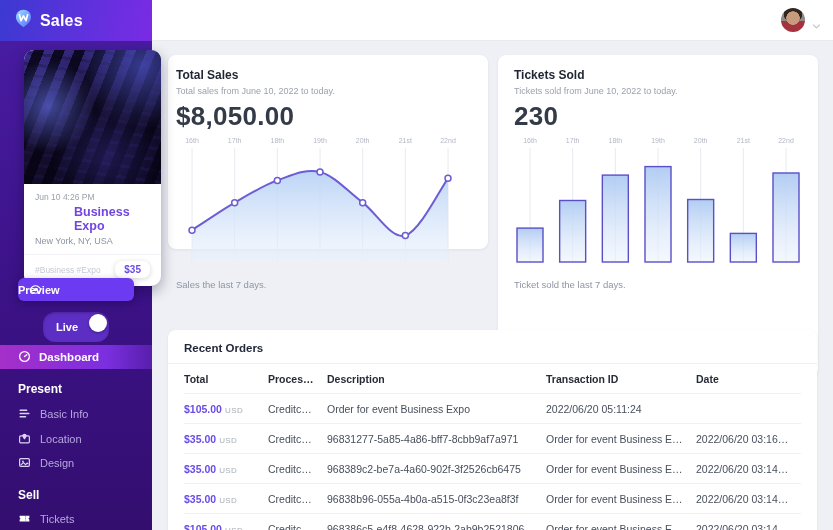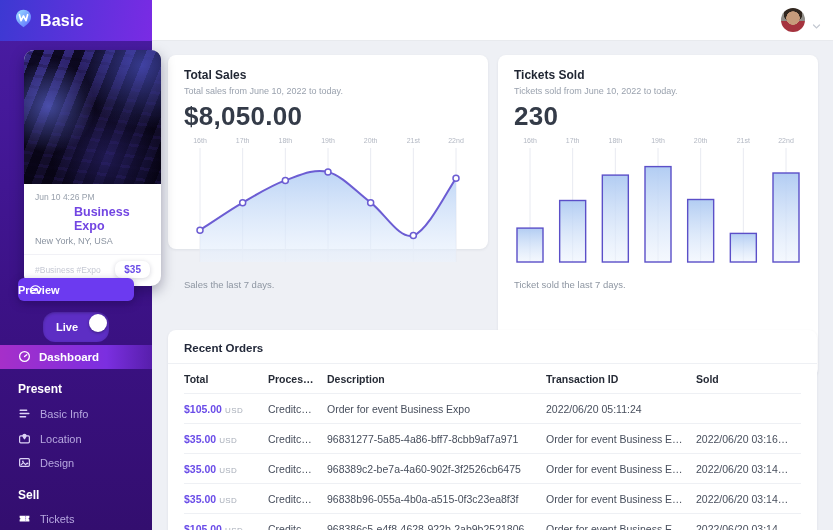--- a/index.html
+++ b/index.html
@@ -63,21 +63,21 @@
   .avatar { position:absolute; right:28px; top:8px; width:24px; height:24px; border-radius:50%;
     cursor:pointer; overflow:hidden;
     background:
       radial-gradient(circle at 50% 42%, #c79b7b 0 6.5px, rgba(0,0,0,0) 7px),
       radial-gradient(ellipse 10px 9px at 50% 26%, #31261e 0 9px, rgba(0,0,0,0) 9.5px),
       linear-gradient(180deg,#8e8b86 0 55%, #a5333e 55% 100%); }
   .topbar-chevron { position:absolute; right:12px; top:16px; cursor:pointer; }
 
   .card { position:absolute; background:#fff; border-radius:8px;
     box-shadow:0 1px 3px rgba(20,24,40,.07); }
-  .card-sales { left:168px; top:55px; width:320px; height:194px; padding:13px 16px; }
+  .card-sales { left:168px; top:55px; width:320px; height:194px; padding:13px 8px; }
   .card-tickets { left:498px; top:55px; width:320px; height:322px; padding:13px 16px; }
   .stat-title { font-size:12px; font-weight:700; color:#1f2532; }
   .stat-subtitle { font-size:9px; color:#9aa2ae; margin-top:4px; }
   .stat-value { font-size:26px; font-weight:600; color:#343b48; margin-top:5px; letter-spacing:.3px; }
   .stat-footer { font-size:9.5px; color:#8e96a2; margin-top:3px; }
   .chart-svg { display:block; margin-top:2px; }
 
   .card-orders { left:168px; top:330px; width:649px; height:230px; padding:12px 16px; }
   .orders-title { font-size:11.5px; font-weight:700; color:#23293a; padding-bottom:9px;
     border-bottom:1px solid #eef0f4; margin:0 -16px; padding-left:16px; }
@@ -101,21 +101,21 @@
           <defs>
               <linearGradient id="lg1" x1="0" y1="0" x2="1" y2="1">
             <stop offset="0" stop-color="#9be2ff"></stop>
                 <stop offset="1" stop-color="#5a67ff"></stop>
           </linearGradient>
             </defs>
           <path d="M12 1C6.5 1 2.5 5 2.5 10.2 2.5 16 8 20.5 12 23c4-2.5 9.5-7 9.5-12.8C21.5 5 17.5 1 12 1Z" fill="url(#lg1)"></path>
           <path d="M6.8 7.2l2.1 7.6 3.1-6 3.1 6 2.1-7.6" stroke="#fff" stroke-width="2.1" fill="none" stroke-linecap="round" stroke-linejoin="round"></path>
         </svg>
       </span>
-      <span class="logo-text">Basic</span>
+      <span class="logo-text">Sales</span>
     </div>
 
     <div class="event-card">
       <div class="event-image"></div>
       <div class="event-info">
         <div class="event-datetime">Jun 10 4:26 PM</div>
         <div class="event-title">Business Expo</div>
         <div class="event-location">New York, NY, USA</div>
       </div>
       <div class="event-foot">
@@ -278,21 +278,21 @@
   </section>
 
   <section class="card card-orders">
     <div class="orders-title">Recent Orders</div>
     <div>
       <div class="trow thead">
           <div class="tcell" style="font-weight: 700; color: rgb(38, 43, 54);">Total</div>
           <div class="tcell" style="font-weight: 700; color: rgb(38, 43, 54);">Processor</div>
           <div class="tcell" style="font-weight: 700; color: rgb(38, 43, 54);">Description</div>
           <div class="tcell" style="font-weight: 700; color: rgb(38, 43, 54);">Transaction ID</div>
-          <div class="tcell" style="font-weight: 700; color: rgb(38, 43, 54);">Sold</div>
+          <div class="tcell" style="font-weight: 700; color: rgb(38, 43, 54);">Date</div>
         </div>
       <div>
           <div class="trow">
             <div class="tcell"><span class="price">$105.00</span><span class="cur">USD</span></div>
             <div class="tcell">Creditcard</div>
             <div class="tcell">Order for event Business Expo</div>
             <div class="tcell">2022/06/20 05:11:24</div>
           </div>
           <div class="trow">
             <div class="tcell"><span class="price">$35.00</span><span class="cur">USD</span></div>

